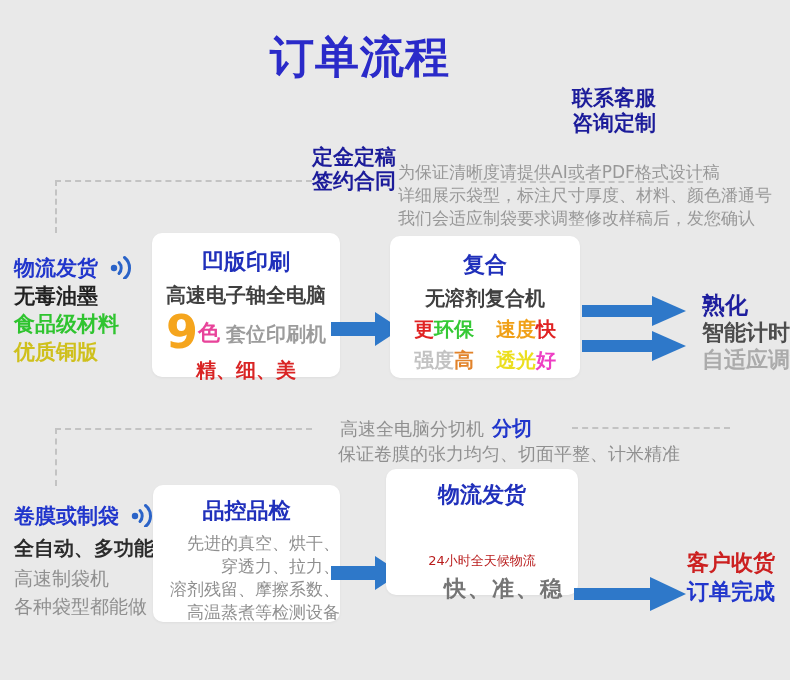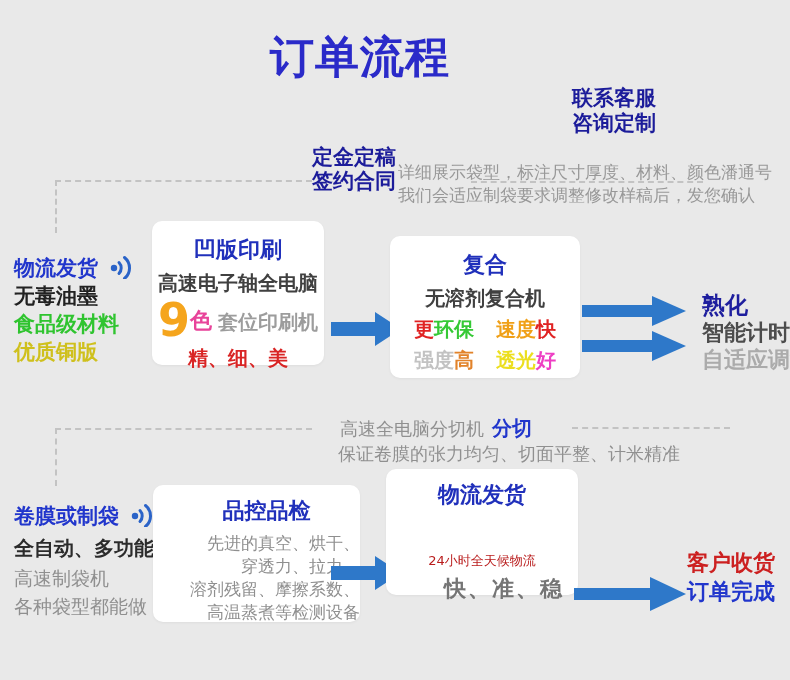--- a/index.html
+++ b/index.html
@@ -69,20 +69,21 @@
     <div class="lbl21 dkblue">联系客服</div>
     <div class="lbl21 dkblue">咨询定制</div>
   </div>
 
   <div class="abs" style="left:312px;top:145px;line-height:24px;">
     <div class="lbl21 dkblue">定金定稿</div>
     <div class="lbl21 dkblue">签约合同</div>
   </div>
 
   <div class="abs note" style="left:398px;top:161px;white-space:nowrap;">
+    <div>为保证清晰度请提供AI或者PDF格式设计稿</div>
     <div>详细展示袋型，标注尺寸厚度、材料、颜色潘通号</div>
     <div>我们会适应制袋要求调整修改样稿后，发您确认</div>
   </div>
 
   <div class="dash-h" style="left:55px;top:180px;width:257px;"></div>
   <div class="dash-h" style="left:471px;top:181px;width:232px;"></div>
   <div class="dash-v" style="left:55px;top:180px;height:53px;"></div>
 
   <div class="abs" style="left:14px;top:253px;">
     <div class="feature-row">
@@ -90,21 +91,21 @@
         <circle cx="4" cy="15" r="3.2" fill="#2a63c8"></circle>
         <path d="M9 9.5 A8 8 0 0 1 9 20.5" stroke="#2a63c8" stroke-width="3" fill="none" stroke-linecap="round"></path>
         <path d="M14.5 4.5 A13.5 13.5 0 0 1 14.5 25.5" stroke="#2a63c8" stroke-width="3" fill="none" stroke-linecap="round"></path>
       </svg>
     </div>
     <div class="feature-row black">无毒油墨</div>
     <div class="feature-row green">食品级材料</div>
     <div class="feature-row gold">优质铜版</div>
   </div>
 
-  <div class="card" style="left:152px;top:221px;width:172px;height:144px;">
+  <div class="card" style="left:152px;top:233px;width:188px;height:144px;">
     <div class="card-title">凹版印刷</div>
     <div class="sub boldgray">高速电子轴全电脑</div>
     <div class="nine-row">
       <span class="digit">9</span>
         <span class="digit-unit">色</span>
         <span class="machine">套位印刷机</span>
     </div>
     <div class="tagline">精、细、美</div>
   </div>
 
@@ -154,21 +155,21 @@
         <circle cx="4" cy="15" r="3.2" fill="#2a63c8"></circle>
         <path d="M9 9.5 A8 8 0 0 1 9 20.5" stroke="#2a63c8" stroke-width="3" fill="none" stroke-linecap="round"></path>
         <path d="M14.5 4.5 A13.5 13.5 0 0 1 14.5 25.5" stroke="#2a63c8" stroke-width="3" fill="none" stroke-linecap="round"></path>
       </svg>
     </div>
     <div class="feature-row dark" style="font-size:20px;margin-top:4px;">全自动、多功能</div>
     <div class="feature-row midgray" style="font-size:19px;font-weight:normal;margin-top:2px;">高速制袋机</div>
     <div class="feature-row midgray" style="font-size:19px;font-weight:normal;">各种袋型都能做</div>
   </div>
 
-  <div class="card" style="left:153px;top:485px;width:187px;height:137px;padding-left:20px;">
+  <div class="card" style="left:153px;top:485px;width:187px;height:137px;">
     <div class="card-title" style="margin-top:11px;">品控品检</div>
     <div class="qc-lines">
       <div>先进的真空、烘干、</div>
       <div>穿透力、拉力、</div>
       <div>溶剂残留、摩擦系数、</div>
       <div>高温蒸煮等检测设备</div>
     </div>
   </div>
 
   <svg class="abs" style="left:331px;top:554px;" width="70" height="38">

